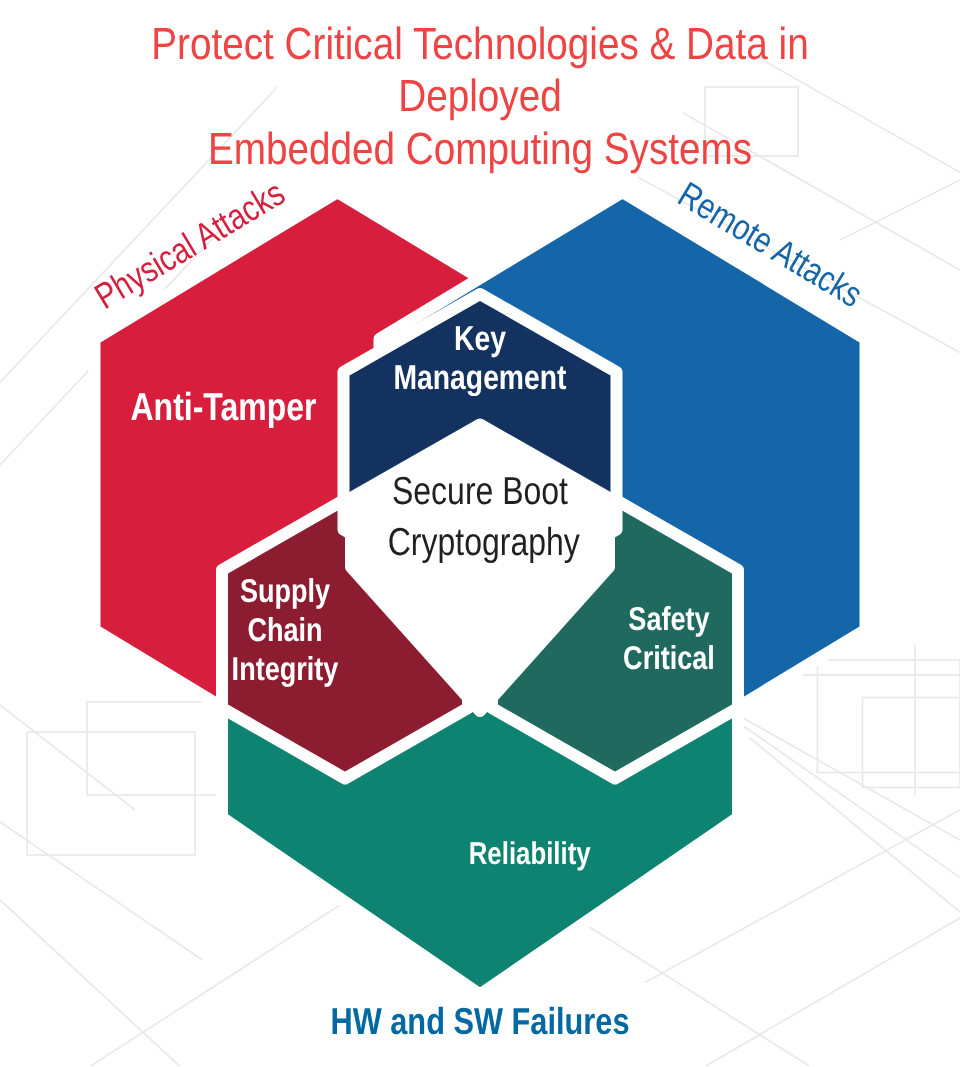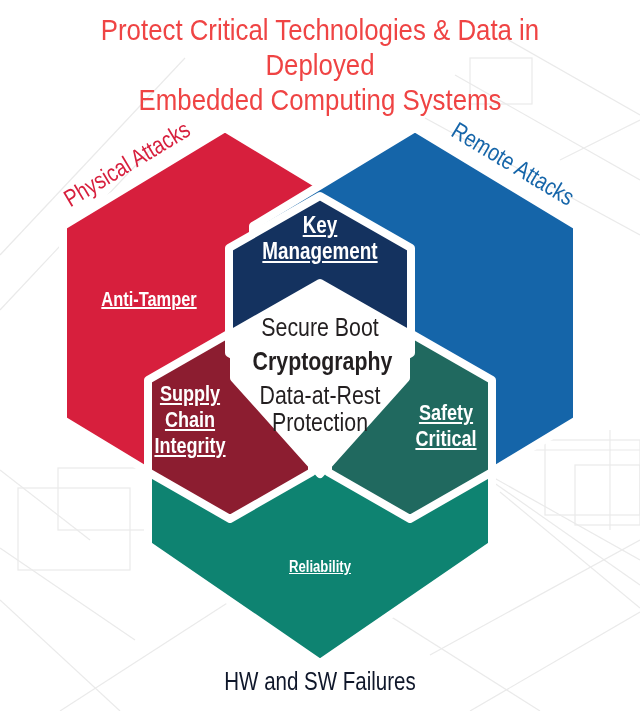--- a/index.html
+++ b/index.html
@@ -8,35 +8,35 @@
     background:#ffffff;font-family:"Liberation Sans",sans-serif;
   }
   #shapes{position:absolute;left:0;top:0;width:640px;height:711px;}
   .lbl{position:absolute;text-align:center;}
   .squeeze{display:block;transform:scaleX(.82);transform-origin:50% 50%;}
   .title{
     left:0;top:12px;width:640px;font-size:30px;line-height:35px;
     color:#ef4444;font-weight:400;letter-spacing:0px;
   }
   .title .squeeze{transform:scaleX(.86);}
-  .hexlabel{color:#ffffff;font-weight:700;text-decoration:underline;}
-  .anti{left:59px;top:288px;width:180px;font-size:20px;text-align:center;}
+  .hexlabel{color:#ffffff;font-weight:700;}
+  .anti{left:59px;top:256px;width:180px;font-size:26px;text-align:center;}
   .cyber{left:404px;top:270px;width:180px;font-size:26px;}
   .keymgmt{left:230px;top:212px;width:180px;font-size:23px;line-height:26px;}
   .centertxt{color:#231f20;font-weight:400;font-size:26px;line-height:27px;}
   .secure{left:230px;top:314px;width:180px;}
-  .crypto{left:230px;top:348px;width:185px;font-weight:bold;}
+  .crypto{left:230px;top:348px;width:185px;}
   .datarest{left:230px;top:382px;width:180px;}
   .supply{left:120px;top:381px;width:140px;font-size:22px;line-height:26px;}
   .safety{left:376px;top:400px;width:140px;font-size:22px;line-height:26px;}
-  .reliab{left:230px;top:558px;width:180px;font-size:16px;}
+  .reliab{left:230px;top:558px;width:180px;font-size:21px;text-align:right;}
   .rot{font-size:24px;font-weight:400;}
   .physical{left:27px;top:150px;width:200px;color:#d71f3d;transform:rotate(-31deg);}
   .remote{left:413px;top:150px;width:200px;color:#1565a9;transform:rotate(31deg);}
-  .failures{left:170px;top:667px;width:300px;font-size:25px;font-weight:400;color:#0f172a;}
+  .failures{left:170px;top:667px;width:300px;font-size:25px;font-weight:700;color:#0369a1;}
   .line{display:block;}
 </style>
 </head>
 <body>
 
 <div id="stage">
 
   <svg id="shapes" viewBox="0 0 640 711">
 
     <g stroke="#dcdcdc" stroke-width="1.2" fill="none" opacity="0.6">
@@ -115,21 +115,18 @@
   <div class="lbl hexlabel reliab">
     <span class="squeeze">Reliability</span>
   </div>
 
   <div class="lbl centertxt secure">
     <span class="squeeze">Secure Boot</span>
   </div>
   <div class="lbl centertxt crypto">
     <span class="squeeze">Cryptography</span>
   </div>
-  <div class="lbl centertxt datarest">
-    <span class="squeeze">Data-at-Rest Protection</span>
-  </div>
 
   <div class="lbl failures">
     <span class="squeeze">HW and SW Failures</span>
   </div>
 
 </div>
 
 </body></html>

